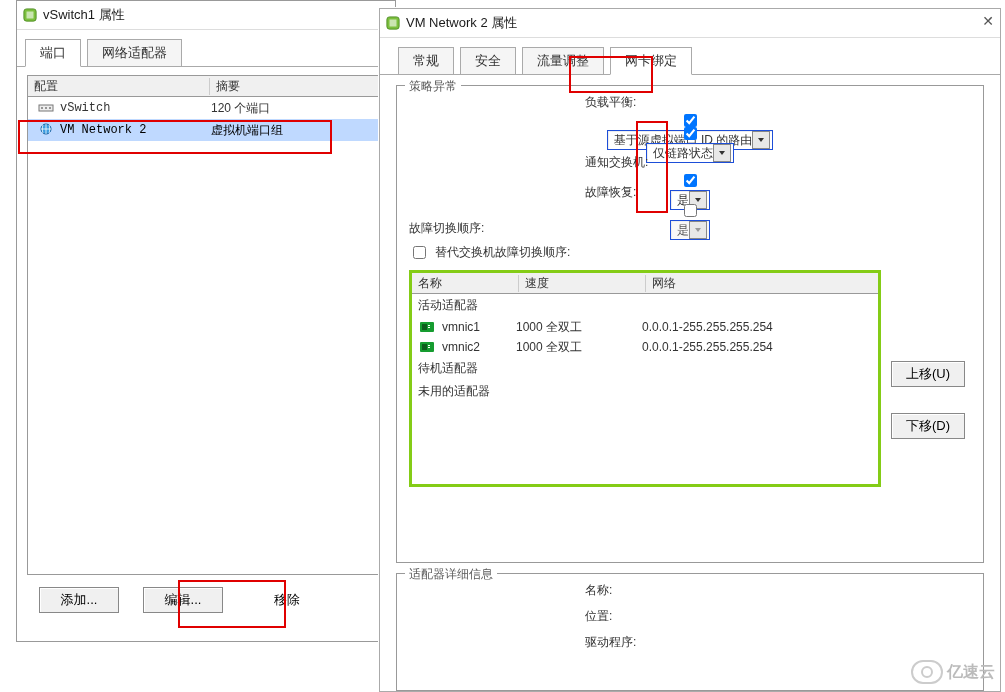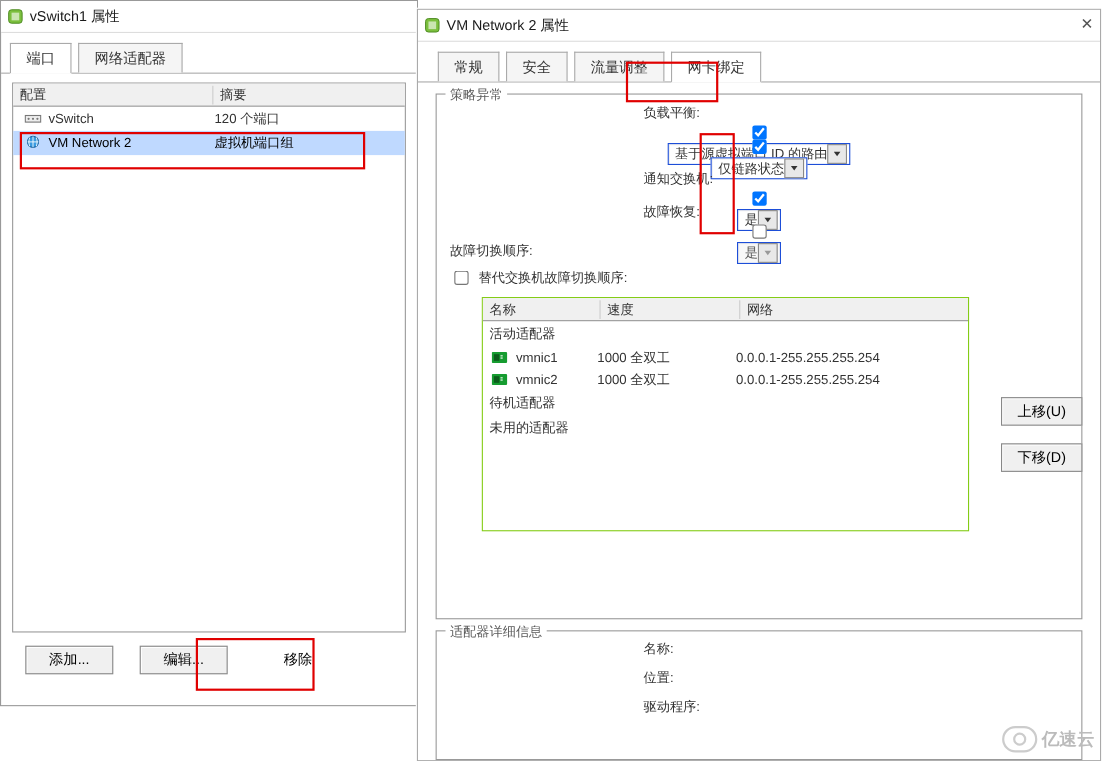--- a/index.html
+++ b/index.html
@@ -10,21 +10,21 @@
       background: #fff;
       color: #333;
       width: 1005px;
       height: 692px;
       position: relative;
       overflow: hidden;
     }
     
     .win-left {
       position: absolute;
-      left: 0; top: 0;
+      left: 16px; top: 0;
       width: 378px;
       height: 640px;
       border: 1px solid #999;
       background: #fff;
     }
     .titlebar {
       display: flex;
       align-items: center;
       padding: 3px 6px;
       background: #fff;
@@ -81,21 +81,21 @@
     }
     .ct-row.selected {
       background: #bfd9ff;
       color: #000;
     }
     .row-icon-vswitch, .row-icon-globe {
       width:16px;height:16px; margin:0 6px 0 10px;
       display:inline-block;
     }
     .row-icon-vswitch svg, .row-icon-globe svg {width:16px;height:16px;}
-    .row-name { width: 145px; }
+    .row-name { width: 145px; font-family: Liberation Mono, monospace; }
     .row-summary { padding-left: 6px; }
     .red-box-row {
       position: absolute;
       left: 18px; top: 120px;
       width: 310px; height: 30px;
       border: 2px solid #e00000;
       pointer-events: none;
     }
     .btn-row {
       display:flex;
@@ -180,41 +180,40 @@
     .red-box-checks {
       position:absolute;
       left: 636px; top: 121px;
       width: 28px; height: 88px;
       border: 2px solid #e00000;
       pointer-events:none;
     }
     .inline-check { display:flex; align-items:center; gap:6px; margin:6px 0 4px 0;}
     .desc { color:#444; margin-bottom:6px; line-height:1.4;}
     .adapter-list {
-      border:1px solid #84cc16;
+      border:3px solid #84cc16;
       margin-top:4px;
-      margin-left:29px;
     }
     .al-head {
       display:flex; background:#f0f0f0; border-bottom:1px solid #999;height:20px;align-items:center;
     }
     .al-col-name{width:100px;padding-left:6px;border-right:1px solid #ccc;}
     .al-col-speed{width:120px;padding-left:6px;border-right:1px solid #ccc;}
     .al-col-net{flex:1;padding-left:6px;}
     .al-section{font-weight:normal;padding:3px 6px;}
     .al-row{display:flex;height:20px;align-items:center;}
     .al-row .nic-icon{width:16px;height:12px;margin:0 6px 0 8px;display:inline-block;}
     .nic-icon svg{width:16px;height:12px;}
     .al-name{width:72px;}
     .al-speed{width:120px;padding-left:2px;}
     .al-net{flex:1;padding-left:6px;}
     .al-body{height:190px;}
     .side-btns {
-      position:absolute; right:16px; top:352px;
-      display:flex;flex-direction:column;gap:16px;
+      position:absolute; right:35px; top:352px;
+      display:flex;flex-direction:column;gap:26px;
     }
     .side-btns .ui-btn{min-width:72px;}
     .close-x {
       position:absolute; right:6px; top:4px;
       font-size:14px; color:#555; cursor:pointer;
     }
     .watermark {
       position:absolute;
       right:10px; bottom:8px;
       color:#bbb; font-size:16px;

